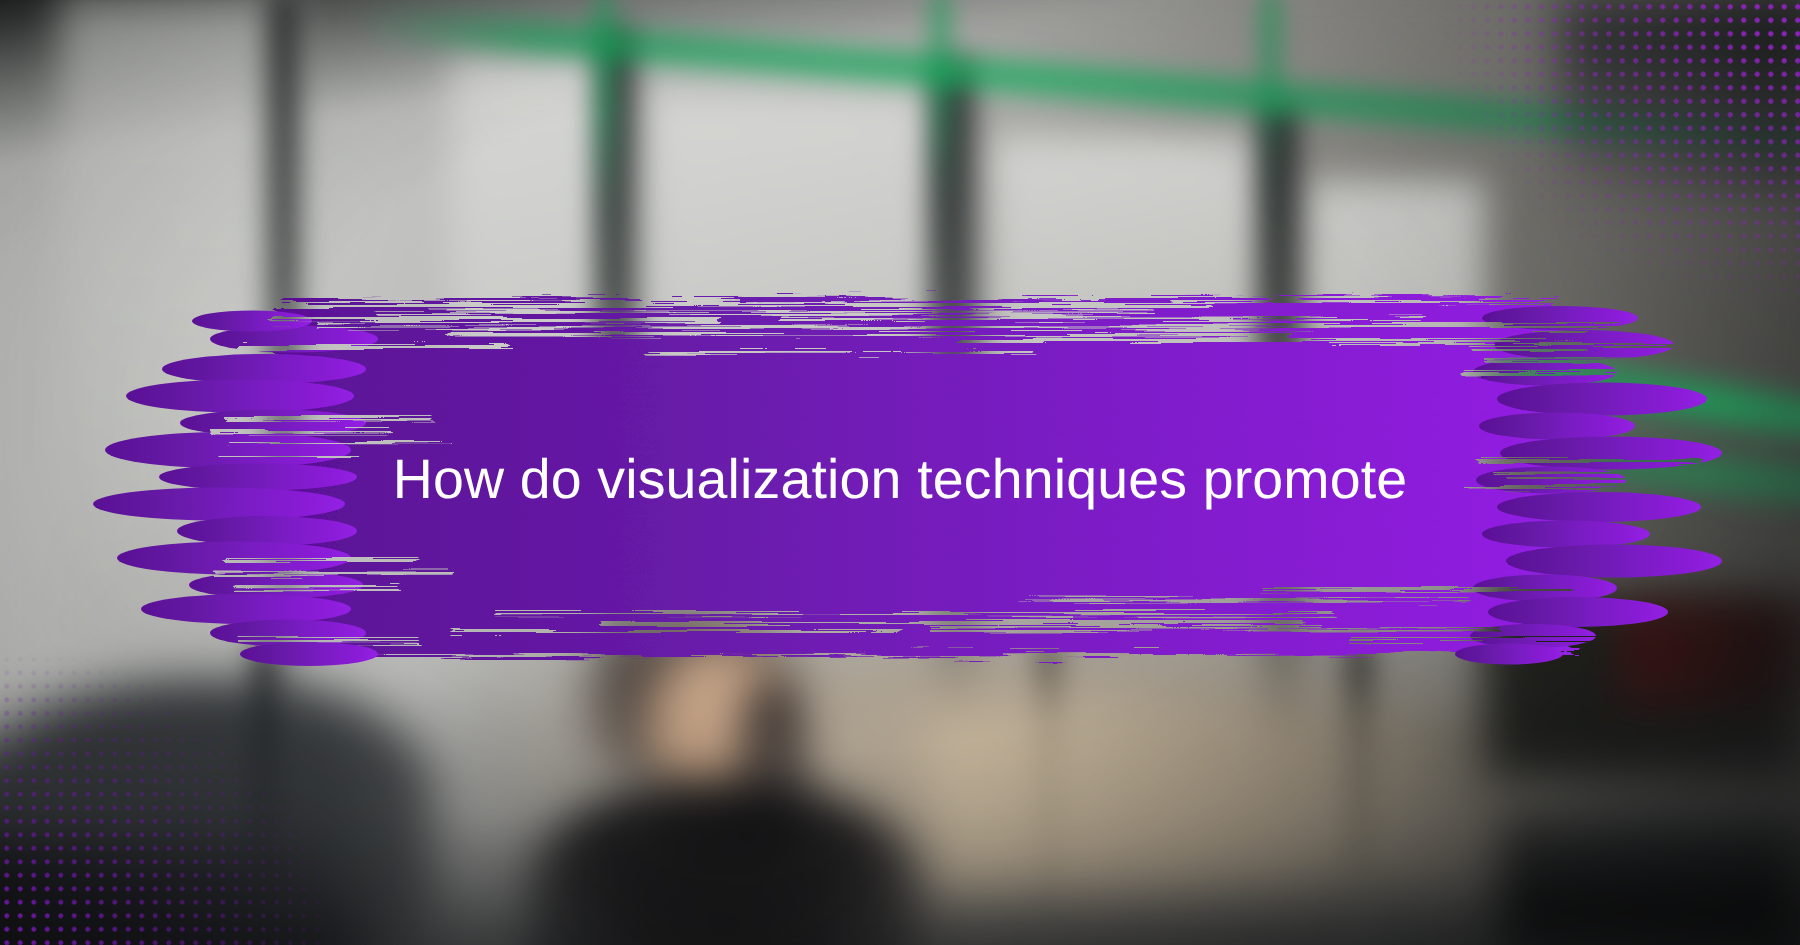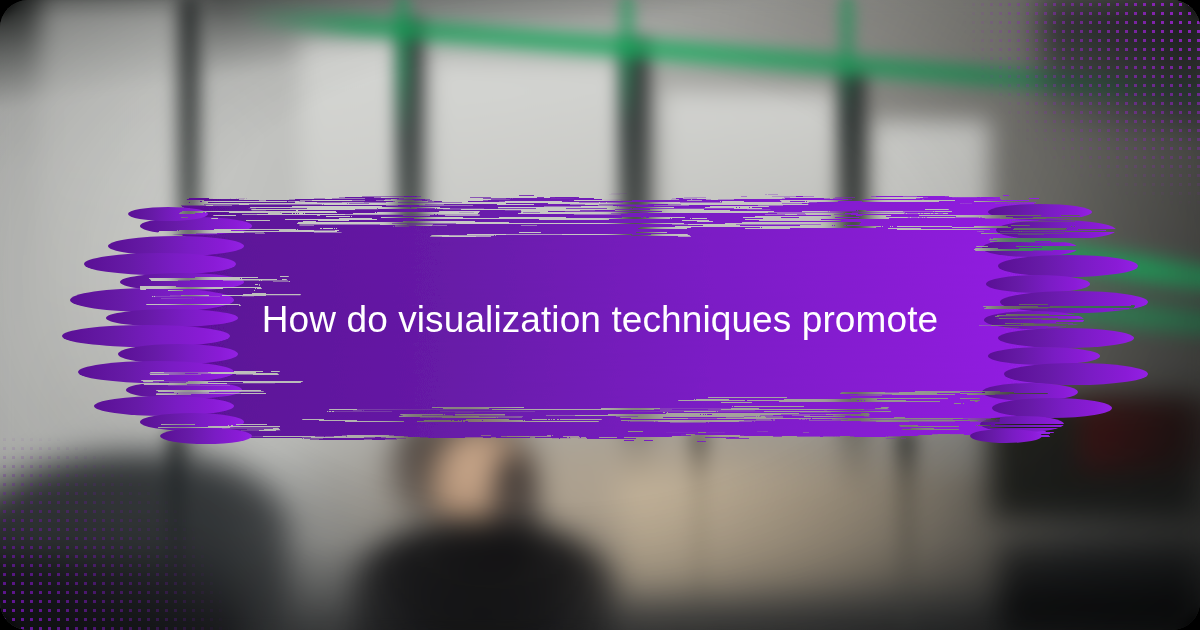--- a/index.html
+++ b/index.html
@@ -6,21 +6,20 @@
     margin: 0;
     padding: 0;
     background: #000;
   }
   #stage {
     position: relative;
     width: 1200px;
     height: 630px;
     overflow: hidden;
     font-family: "Liberation Sans", sans-serif;
-    border-radius: 28px;
   }
 
   
   .bg-layer {
     position: absolute;
     inset: 0;
     overflow: hidden;
   }
   .bg-base {
     position: absolute;

